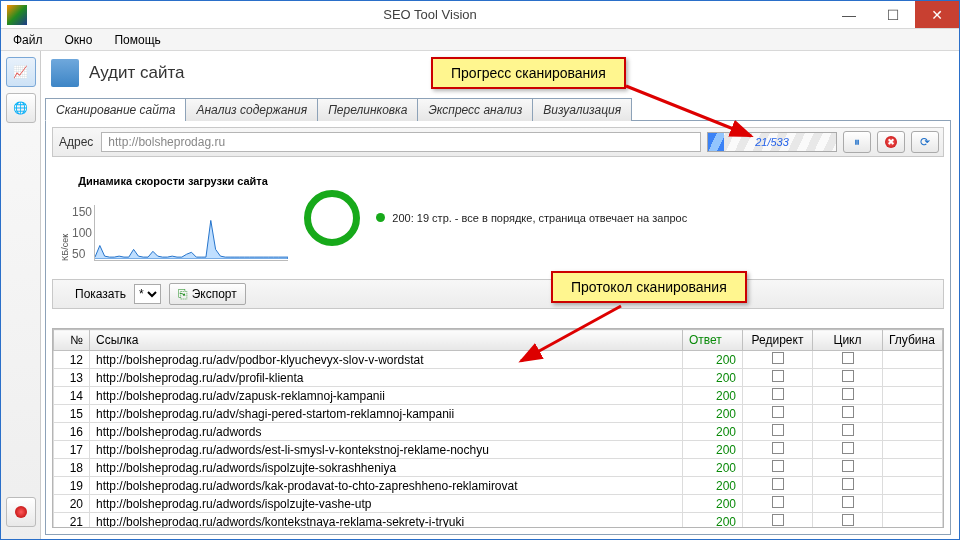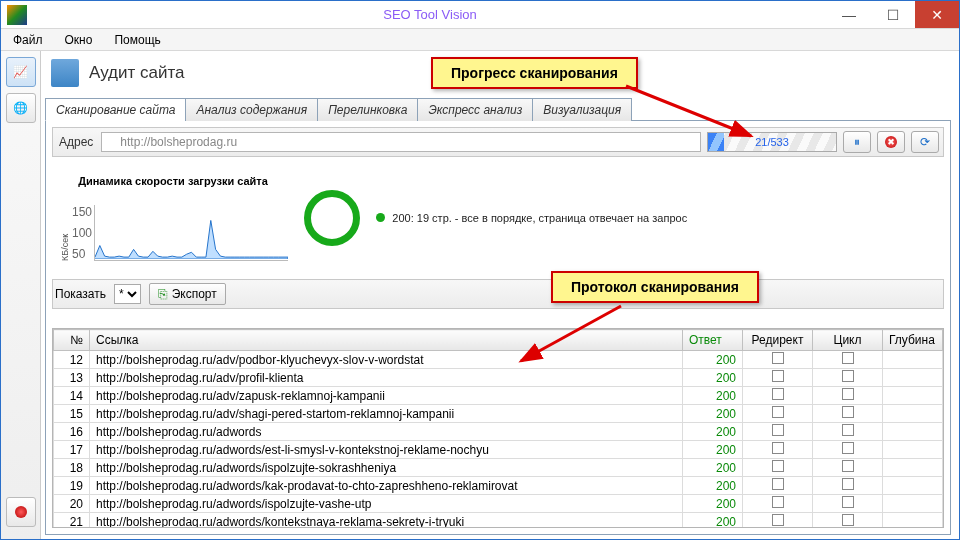--- a/index.html
+++ b/index.html
@@ -1,71 +1,71 @@
 <!DOCTYPE html>
 <html><head>
 <meta charset="utf-8">
 <style>
 * { box-sizing: border-box; margin: 0; padding: 0; font-family: 'Segoe UI', Tahoma, sans-serif; font-size: 12px; }
 body { background: #fff; width: 960px; height: 540px; overflow: hidden; border: 1px solid #2a6fc9; }
 .titlebar { height: 28px; background: #fff; display: flex; align-items: center; border-bottom: 1px solid #d8d8d8; }
 .titlebar-icon { width: 20px; height: 20px; margin: 0 6px; background: linear-gradient(135deg,#ff8c00,#228b22,#1e3a8a); }
-.titlebar-title { flex: 1; text-align: center; color: #8b5cf6; font-size: 13px; }
+.titlebar-title { flex: 1; text-align: center; color: #404040; font-size: 13px; }
 .win-btns { display: flex; height: 100%; }
 .win-btn { width: 44px; display: flex; align-items: center; justify-content: center; color: #555; font-size: 14px; }
 .win-btn.close { background: #c84031; color: #fff; }
 .menubar { height: 22px; background: #f5f5f5; display: flex; align-items: center; padding: 0 4px; gap: 6px; border-bottom: 1px solid #d8d8d8; }
 .menubar span { padding: 2px 8px; }
 .workspace { display: flex; height: calc(100% - 50px); }
 .vtoolbar { width: 40px; background: linear-gradient(#f9f9f9,#eee); border-right: 1px solid #ccc; display: flex; flex-direction: column; align-items: center; padding: 6px 2px; gap: 6px; }
 .vbtn { width: 30px; height: 30px; border: 1px solid #bbb; border-radius: 3px; background: linear-gradient(#fff,#e8e8e8); display: flex; align-items: center; justify-content: center; }
 .vbtn.active { border-color: #7aa7d6; background: linear-gradient(#e8f1fb,#cde2f6); }
 .vbtn.rec { margin-top: auto; margin-bottom: 6px; }
 .main { flex: 1; display: flex; flex-direction: column; padding: 4px 8px 4px 4px; }
 .header-row { display: flex; align-items: center; gap: 10px; height: 36px; padding-left: 6px; }
 .header-icon { width: 28px; height: 28px; background: linear-gradient(#6fa8dc,#3d85c6); border-radius: 2px; }
 .header-title { font-size: 17px; color: #333; }
 .tabbar { display: flex; border-bottom: 1px solid #8da2b8; margin-top: 6px; font-style: italic; }
 .tab { padding: 4px 10px 3px; border: 1px solid #8da2b8; border-bottom: none; margin-right: -1px; background: linear-gradient(#f8f8f8,#e6e6e6); color: #333; position: relative; top: 1px; }
 .tab.active { background: #fff; border-bottom: 1px solid #fff; }
 .tabcontent { border: 1px solid #8da2b8; border-top: none; flex: 1; display: flex; flex-direction: column; padding: 6px; background: #fff; overflow: hidden; gap: 15px; }
 .addr-row { display: flex; align-items: center; gap: 6px; border: 1px solid #c8c8c8; background: linear-gradient(#f7f7f7,#ececec); padding: 3px 4px; }
 .addr-label { color: #333; padding: 0 2px; }
-.addr-input { flex: 1; border: 1px solid #b5b5b5; height: 20px; padding: 0 18px; color: #888; background: #fff; }
+.addr-input { flex: 1; border: 1px solid #b5b5b5; height: 20px; padding: 0 6px; color: #888; background: #fff; }
 .progress-box { width: 130px; height: 20px; border: 1px solid #aaa; position: relative; background: repeating-linear-gradient(115deg,#e8e8e8 0 8px,#fafafa 8px 16px); overflow: hidden; }
 .progress-fill { position: absolute; left: 0; top: 0; bottom: 0; width: 16px; background: repeating-linear-gradient(115deg,#3b82f6 0 8px,#93c5fd 8px 16px); }
-.progress-text { position: absolute; inset: 0; display: flex; align-items: center; justify-content: center; color: #2563eb; font-size: 11px; }
+.progress-text { position: absolute; inset: 0; display: flex; align-items: center; justify-content: center; color: #2563eb; font-size: 11px; font-style: italic; }
 .ctrl-btn { width: 28px; height: 22px; border: 1px solid #aaa; border-radius: 3px; background: linear-gradient(#fff,#e8e8e8); display: flex; align-items: center; justify-content: center; }
 .viz-row { display: flex; align-items: center; gap: 16px; padding: 8px 6px 6px; height: 90px; }
 .chart-block { width: 230px; }
 .chart-title { font-size: 11px; font-weight: bold; text-align: center; margin-bottom: 18px; }
 .chart-box { display: flex; height: 56px; }
 .chart-ylabel { writing-mode: vertical-rl; transform: rotate(180deg); font-size: 9px; color: #555; padding: 0 2px; }
 .chart-area { flex: 1; border-left: 1px solid #bbb; border-bottom: 1px solid #bbb; position: relative; }
 .chart-area svg { position: absolute; inset: 0; }
 .chart-ticks { font-size: 8px; color: #666; display: flex; flex-direction: column; justify-content: space-between; padding-right: 2px; }
 .ring { width: 56px; height: 56px; border-radius: 50%; border: 7px solid #17a91a; }
 .legend-dot { width: 9px; height: 9px; border-radius: 50%; background: #17a91a; display: inline-block; margin-right: 4px; }
 .legend-text { font-size: 11px; color: #222; }
-.filter-row { display: flex; align-items: center; gap: 8px; border: 1px solid #c8c8c8; background: linear-gradient(#f7f7f7,#ececec); padding: 3px 2px; margin-top: 2px; }
+.filter-row { display: flex; align-items: center; gap: 8px; border: 1px solid #c8c8c8; background: linear-gradient(#f7f7f7,#ececec); padding: 3px 22px; margin-top: 2px; }
 .filter-row select { height: 20px; border: 1px solid #aaa; background: #fff; }
 .export-btn { height: 22px; border: 1px solid #aaa; border-radius: 2px; background: linear-gradient(#fff,#e8e8e8); padding: 0 8px; display: flex; align-items: center; gap: 4px; }
 .grid-wrap { flex: 1; border: 1px solid #b5b5b5; margin-top: 4px; overflow: hidden; display: flex; flex-direction: column; }
 table { width: 100%; border-collapse: collapse; table-layout: fixed; }
 th { background: linear-gradient(#fcfcfc,#e7e7e7); border: 1px solid #c0c0c0; padding: 3px 6px; font-weight: normal; text-align: left; font-size: 12px; }
 td { border: 1px solid #dcdcdc; padding: 1px 6px; font-size: 12px; white-space: nowrap; overflow: hidden; text-overflow: ellipsis; }
 .col-no { width: 36px; text-align: right; }
 .col-ans { width: 60px; text-align: right; color: #0a8a0a; }
 .col-chk { width: 70px; text-align: center; }
 .col-depth { width: 60px; }
 .chk { display: inline-block; width: 12px; height: 12px; border: 1px solid #888; background: #fff; }
 .scroll-h { height: 16px; background: #efefef; border-top: 1px solid #ccc; display: flex; align-items: center; }
 .scroll-h .arrow { width: 16px; height: 14px; border: 1px solid #bbb; background: #f7f7f7; display: flex; align-items: center; justify-content: center; font-size: 9px; color: #555; }
 .scroll-h .track { flex: 1; }
-.callout { position: absolute; background: #fff68f; border: 2px solid #c00; padding: 6px 18px; font-size: 14px; font-weight: bold; color: #000; box-shadow: 2px 2px 4px rgba(0,0,0,.3); }
+.callout { position: absolute; background: #fff68f; border: 2px solid #c00; padding: 6px 18px; font-size: 14px; font-weight: normal; color: #000; box-shadow: 2px 2px 4px rgba(0,0,0,.3); }
 .arrow-svg { position: absolute; pointer-events: none; }
 </style>
 </head>
 <body>
 
 <div class="titlebar">
   <div class="titlebar-icon"></div>
   <div class="titlebar-title">SEO Tool Vision</div>
   <div class="win-btns">
     <div class="win-btn">—</div>

